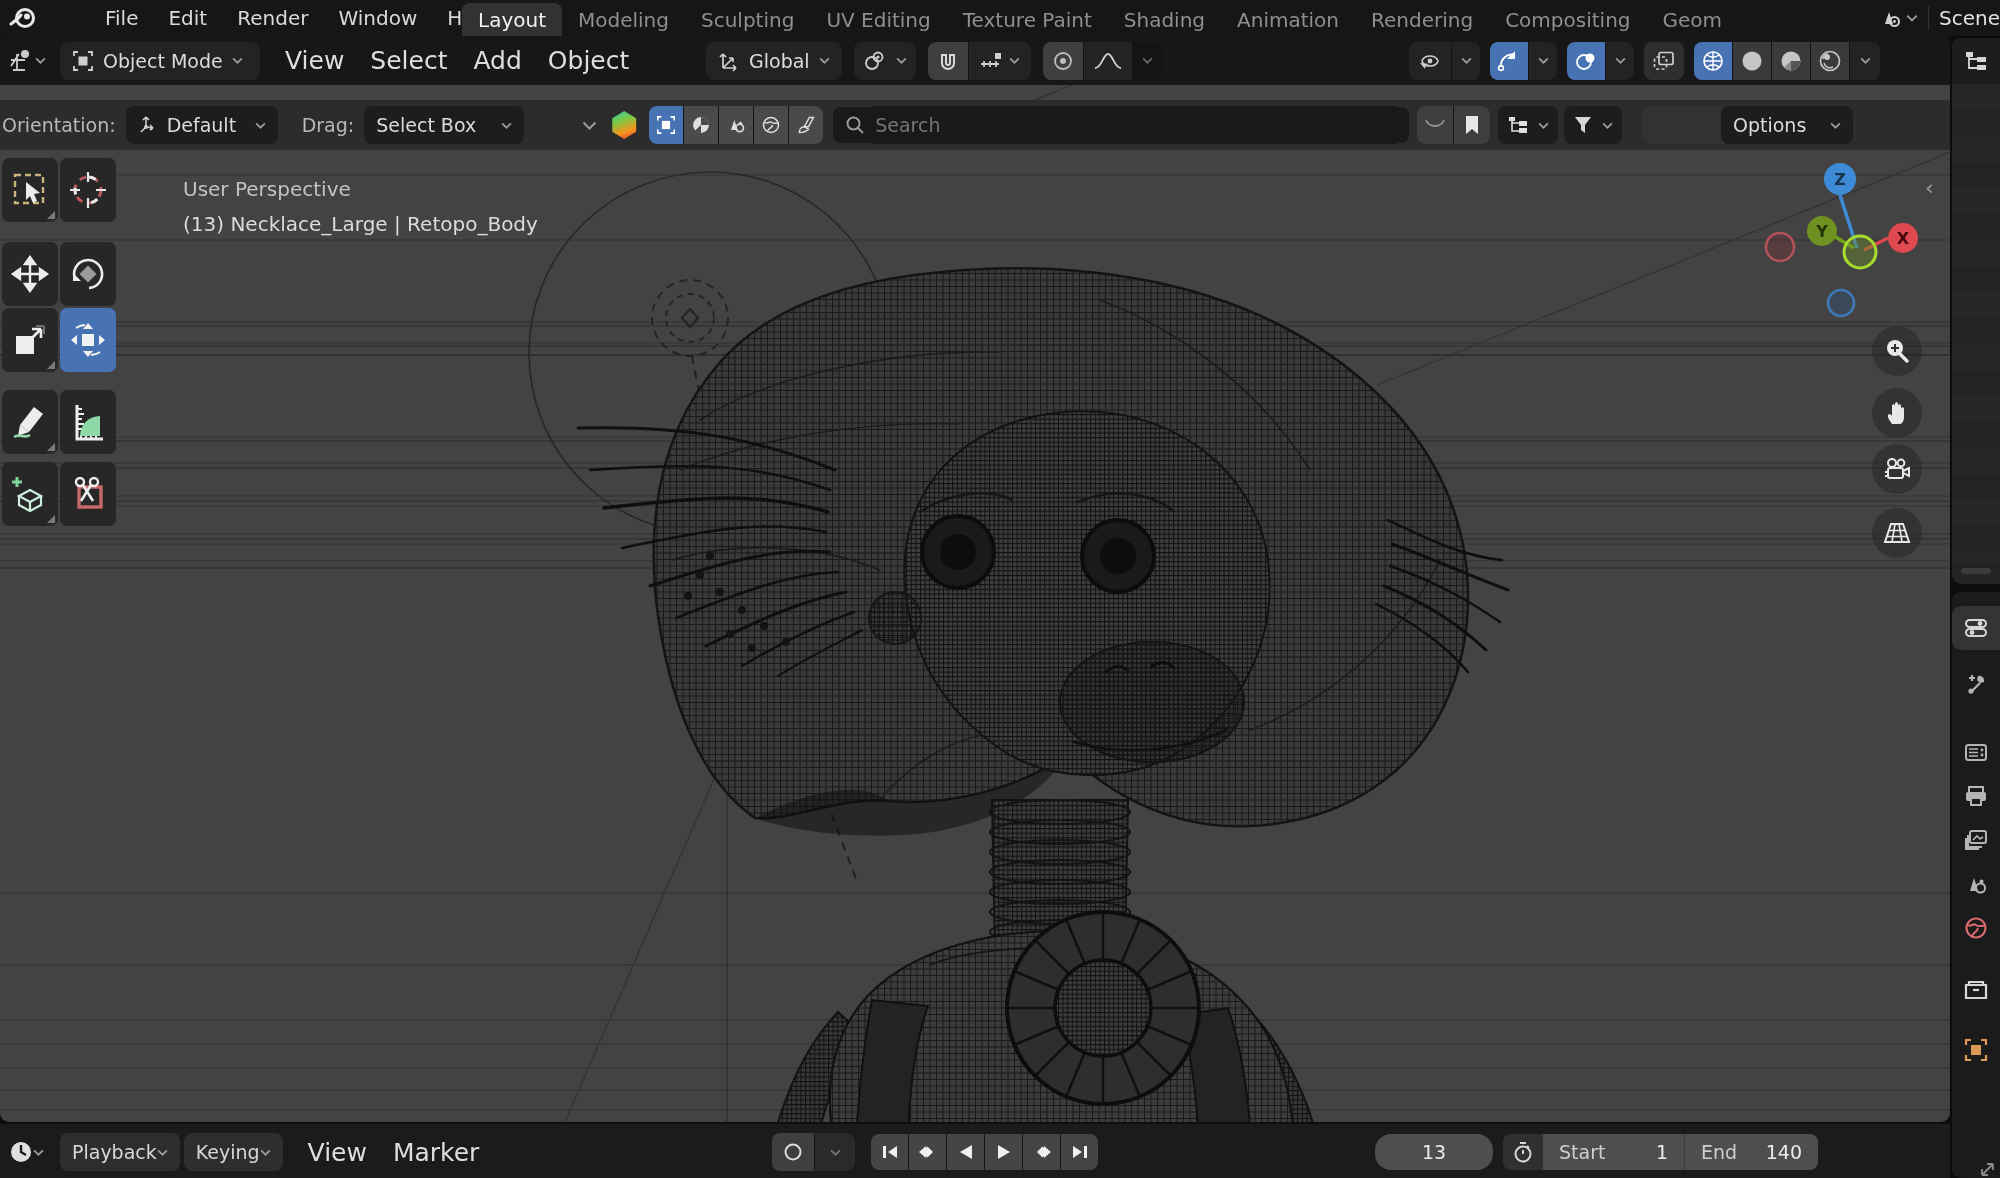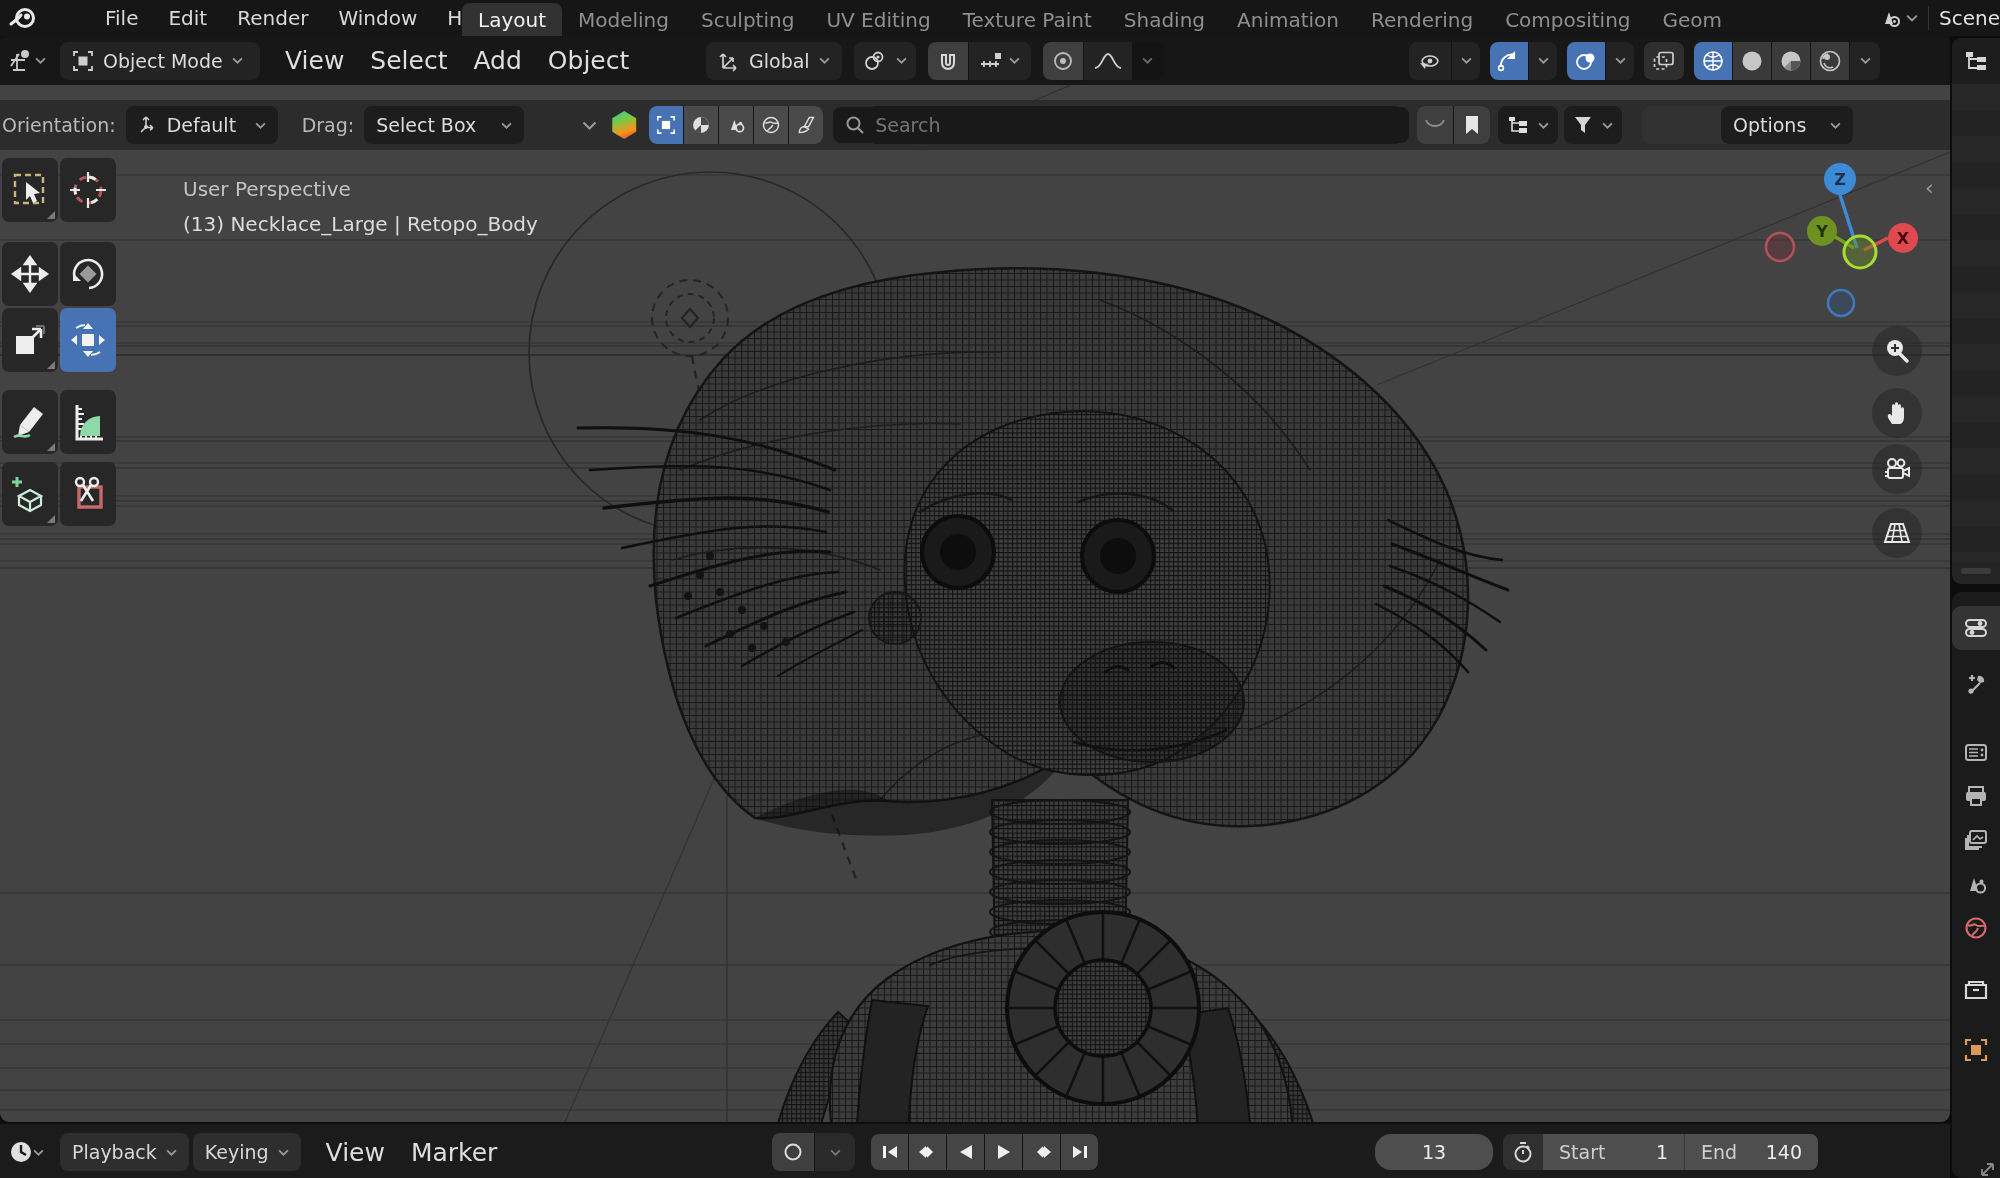--- a/index.html
+++ b/index.html
@@ -43,21 +43,21 @@
   
   #outliner{left:1952px;top:38px;width:48px;height:546px;background:#242424;border-radius:9px 0 0 9px;z-index:35;overflow:hidden;}
   #outliner .hdr{height:46px;background:#1d1d1d;display:flex;align-items:center;justify-content:center;}
   #outliner .rows{height:478px;background:repeating-linear-gradient(#272727 0 26px,#232323 26px 52px);}
   #outliner .nub{margin:6px auto 0;width:30px;height:6px;border-radius:3px;background:#3c3c3c;}
   #props{left:1952px;top:592px;width:48px;height:586px;background:#1b1b1b;border-radius:9px 0 0 9px;z-index:35;}
   .ptab{width:48px;height:44px;display:flex;align-items:center;justify-content:center;color:#b4b4b4;}
   .ptab.active{background:#343434;border-radius:9px 0 0 9px;}
   
   #timeline{left:0;top:1122px;width:1950px;height:56px;background:#1b1b1b;border-top:2px solid #0e0e0e;z-index:40;display:flex;align-items:center;}
-  .tldd{display:flex;align-items:center;gap:9px;background:#2e2e2e;border-radius:8px;padding:0 12px;height:38px;color:#d8d8d8;font-size:19px;}
+  .tldd{display:flex;align-items:center;background:#2e2e2e;border-radius:8px;padding:0 12px;height:38px;color:#d8d8d8;font-size:19px;}
   .tbtn{width:37px;height:36px;background:#454545;display:flex;align-items:center;justify-content:center;}
   .field{height:36px;background:#4e4e4e;color:#ececec;font-size:19px;display:flex;align-items:center;justify-content:center;}
 </style>
 </head>
 <body>
 
 <svg class="abs" style="left:0;top:0;z-index:1" width="2000" height="1178" viewBox="0 0 2000 1178">
   <defs>
     <pattern id="wire" width="6.5" height="6.5" patternUnits="userSpaceOnUse">
       <path d="M0 .5H7M.5 0V7" stroke="#181818" stroke-width="1" fill="none"></path>

